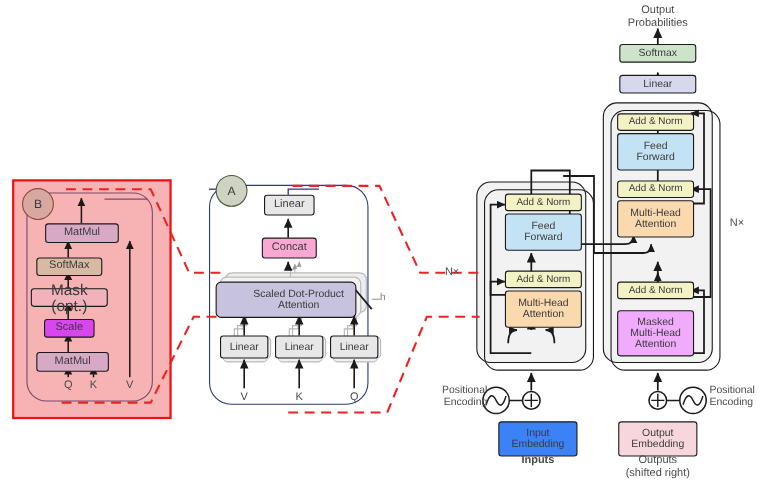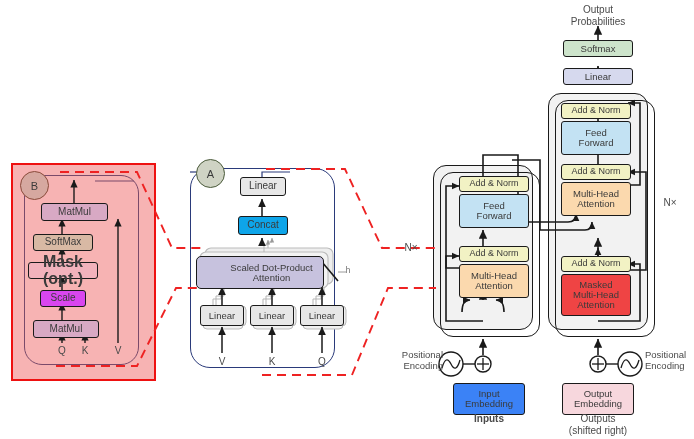--- a/index.html
+++ b/index.html
@@ -202,32 +202,32 @@
       <path d="M266,169 L345,169 L382,248 L436,248"></path>
 
       <path d="M262,375 L352,375 L388,288 L436,288"></path>
     </g>
   </svg>
 
   <div class="badge" style="left:20px;top:171px;width:27px;height:27px;background:#d6a8a0;border:1.6px solid #8a4a3a;">B</div>
 
   <div class="node" style="left:41px;top:203px;width:67px;height:18px;background:#d8a9c4;font-size:10px;">MatMul</div>
   <div class="node" style="left:33px;top:234px;width:60px;height:17px;background:#d8b9a4;font-size:10px;">SoftMax</div>
-  <div class="node" style="left:28px;top:262px;width:70px;height:17px;background:#f2b2bc;font-size:16px;font-weight:bold;">Mask (opt.)</div>
+  <div class="node" style="left:28px;top:262px;width:70px;height:17px;background:#f2b2bc;font-size:14px;">Mask (opt.)</div>
   <div class="node" style="left:40px;top:290px;width:46px;height:17px;background:#d946ef;font-size:10px;">Scale</div>
   <div class="node" style="left:33px;top:320px;width:66px;height:18px;background:#d8a9c4;font-size:10px;">MatMul</div>
 
   <div class="txt" style="left:53px;top:345px;width:18px;font-size:10px;">Q</div>
   <div class="txt" style="left:76px;top:345px;width:18px;font-size:10px;">K</div>
   <div class="txt" style="left:109px;top:345px;width:18px;font-size:10px;">V</div>
 
   <div class="badge" style="left:196px;top:159px;width:27px;height:27px;background:#cfd3c4;border:1.6px solid #4a5a3a;">A</div>
 
   <div class="node" style="left:240px;top:177px;width:46px;height:19px;background:#e7e7e7;font-size:10px;border-width:1.6px;">Linear</div>
-  <div class="node" style="left:238px;top:216px;width:50px;height:19px;background:#0ea5e9;font-size:10px;border-width:1.6px;">Concat</div>
+  <div class="node" style="left:238px;top:216px;width:50px;height:19px;background:#f9a8d4;font-size:10px;border-width:1.6px;">Concat</div>
   <div class="node" style="left:196px;top:256px;width:128px;height:33px;background:#c7c2de;font-size:9.5px;border-width:1.7px;border-radius:5px;padding-left:23px;">Scaled Dot-Product
 Attention</div>
 
   <div class="node" style="left:200px;top:305px;width:44px;height:21px;background:#e7e7e7;font-size:9.5px;border-width:1.6px;">Linear</div>
   <div class="node" style="left:250px;top:305px;width:44px;height:21px;background:#e7e7e7;font-size:9.5px;border-width:1.6px;">Linear</div>
   <div class="node" style="left:300px;top:305px;width:44px;height:21px;background:#e7e7e7;font-size:9.5px;border-width:1.6px;">Linear</div>
 
   <div class="txt" style="left:341px;top:265px;width:14px;font-size:9px;color:#7a7a7a;">h</div>
 
   <div class="txt" style="left:213px;top:356px;width:18px;font-size:10px;">V</div>
@@ -256,21 +256,21 @@
 
   <div class="node" style="left:561px;top:103px;width:70px;height:16px;background:#f2f2c4;font-size:9px;">Add &amp; Norm</div>
   <div class="node" style="left:561px;top:121px;width:70px;height:34px;background:#c3e2f3;font-size:9.5px;">Feed
 Forward</div>
 
   <div class="node" style="left:561px;top:164px;width:70px;height:16px;background:#f2f2c4;font-size:9px;">Add &amp; Norm</div>
   <div class="node" style="left:561px;top:182px;width:70px;height:34px;background:#fbd9ae;font-size:9.5px;">Multi-Head
 Attention</div>
 
   <div class="node" style="left:561px;top:256px;width:70px;height:16px;background:#f2f2c4;font-size:9px;">Add &amp; Norm</div>
-  <div class="node" style="left:561px;top:274px;width:70px;height:42px;background:#ef4444;font-size:9.5px;">Masked
+  <div class="node" style="left:561px;top:282px;width:70px;height:42px;background:#f0abfc;font-size:9.5px;">Masked
 Multi-Head
 Attention</div>
 
   <div class="node" style="left:562px;top:383px;width:72px;height:32px;background:#f7d7dd;font-size:9.5px;">Output
 Embedding</div>
 
   <div class="txt" style="left:657px;top:197px;width:26px;font-size:10px;">N×</div>
   <div class="txt" style="left:645px;top:350px;width:49px;font-size:9.5px;text-align:left;">Positional
 Encoding</div>
   <div class="txt" style="left:556px;top:413px;width:84px;font-size:10px;text-align:center;">Outputs

